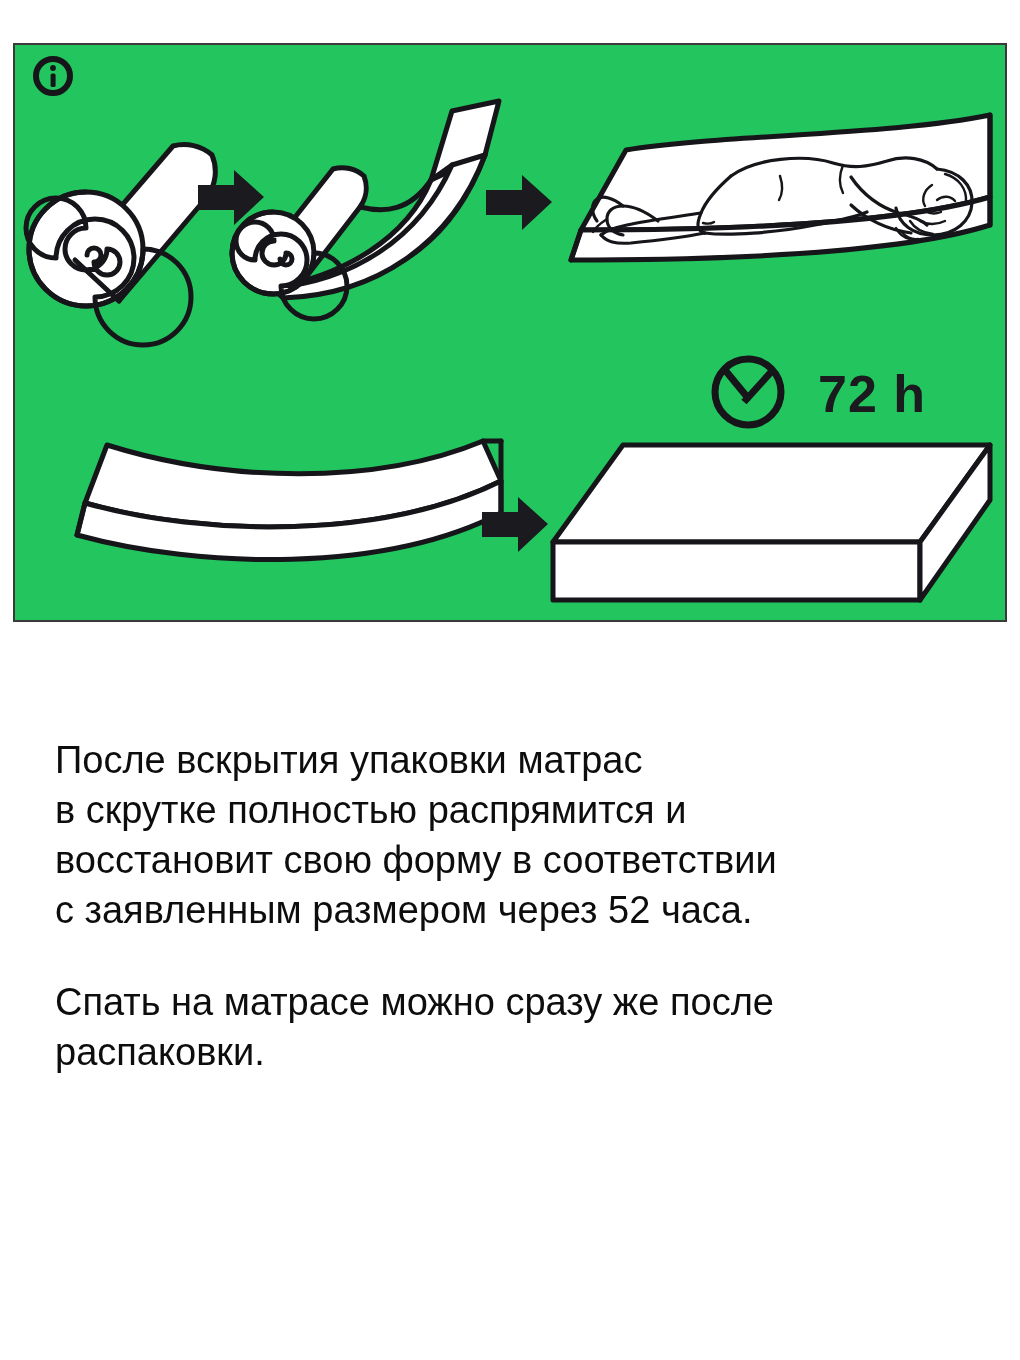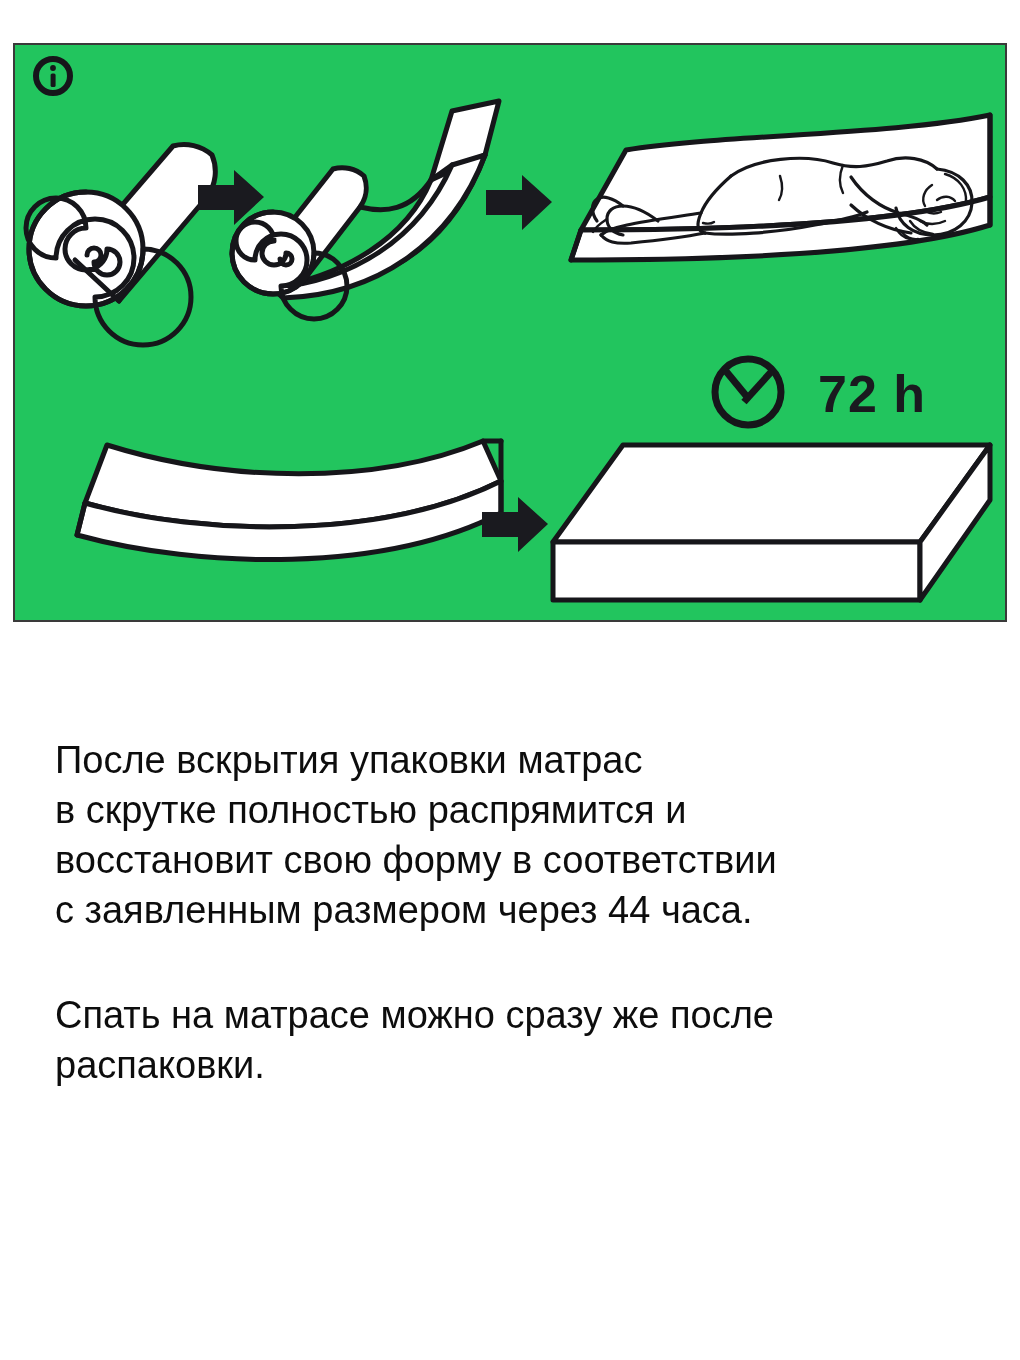--- a/index.html
+++ b/index.html
@@ -97,21 +97,21 @@
   }
   .caption-paragraph {
     font-size: 38px;
     line-height: 50px;
     color: #0d0d0d;
     margin: 0;
     white-space: pre-line;
     font-weight: normal;
   }
   .caption-paragraph + .caption-paragraph {
-    margin-top: 55px;
+    margin-top: 42px;
   }
 </style>
 </head>
 <body>
 
 <div id="illustration-panel">
   <svg id="illustration-svg" viewBox="0 0 994 579" xmlns="http://www.w3.org/2000/svg">
 
     <g>
       <circle cx="38" cy="31" r="17" fill="none" stroke="#16161a" stroke-width="6"></circle>
@@ -321,16 +321,16 @@
                              L 975 455
                              L 905 555 Z"></path>
     </g>
   </svg>
 </div>
 
 <div id="caption-block">
   <p class="caption-paragraph">После вскрытия упаковки матрас
 в скрутке полностью распрямится и
 восстановит свою форму в соответствии
-с заявленным размером через 44 часа.</p>
+с заявленным размером через 52 часа.</p>
   <p class="caption-paragraph">Спать на матрасе можно сразу же после
 распаковки.</p>
 </div>
 
 </body></html>

